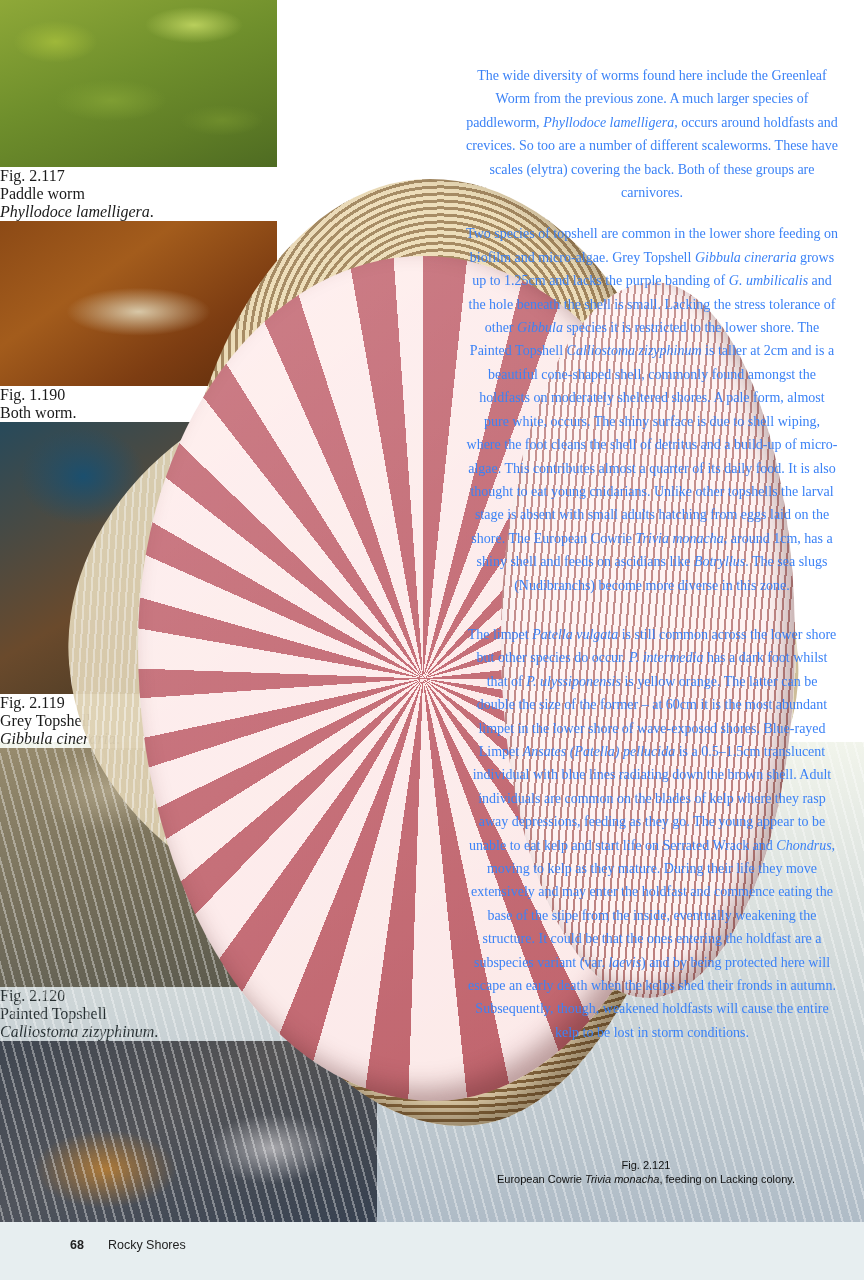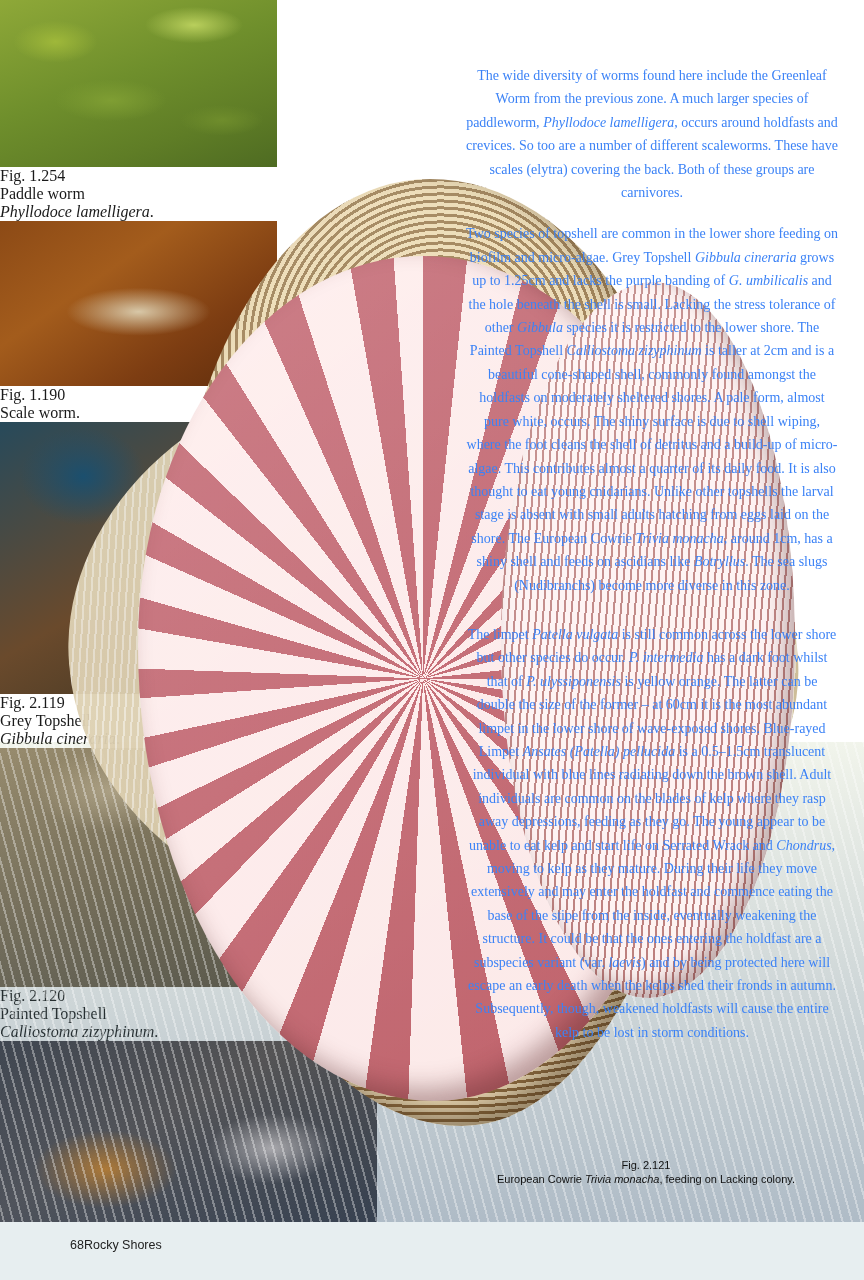--- a/index.html
+++ b/index.html
@@ -161,45 +161,46 @@
   }
   .footer-inner {
     position: absolute;
     left: 70px;
     top: 1238px;
     font-family: "Liberation Sans", sans-serif;
     font-size: 12.5px;
     color: #222;
   }
   .footer-inner .pagenum {
-    font-weight: normal;
+    font-weight: bold;
+    margin-right: 24px;
   }
   .footer-inner .chap {
     font-weight: normal;
   }
   .footer-row { display: flex; align-items: baseline; }
 </style>
 </head>
 <body>
 
 <div class="page">
 
   <div>
 
     <div class="photo ph1"></div>
     <div class="caption" style="left:366px; top:66px;">
-      <span>Fig. 1.254</span><br>
+      <span>Fig. 2.117</span><br>
       <span>Paddle worm</span><br>
       <em>Phyllodoce lamelligera</em><span>.</span>
     </div>
 
     <div class="photo ph2"></div>
     <div class="caption" style="left:366px; top:258px; width:86px;">
       <span>Fig. 1.190</span><br>
-      <span>Scale worm.</span>
+      <span>Both worm.</span>
     </div>
 
     <div class="photo ph3"></div>
     <div class="caption" style="left:366px; top:444px;">
       <span>Fig. 2.119</span><br>
       <span>Grey Topshell</span><br>
       <em>Gibbula cineraria</em><span>.</span>
     </div>
 
     <div class="photo ph4"></div>

